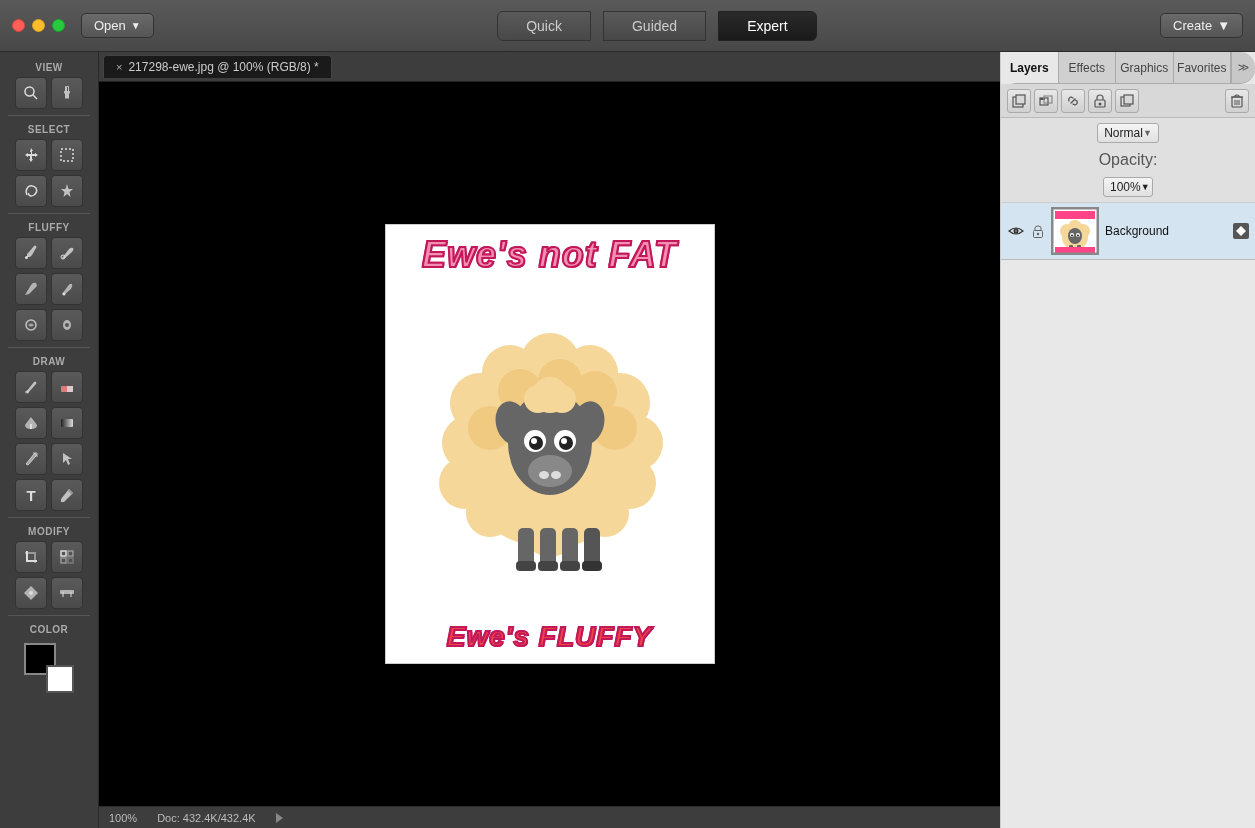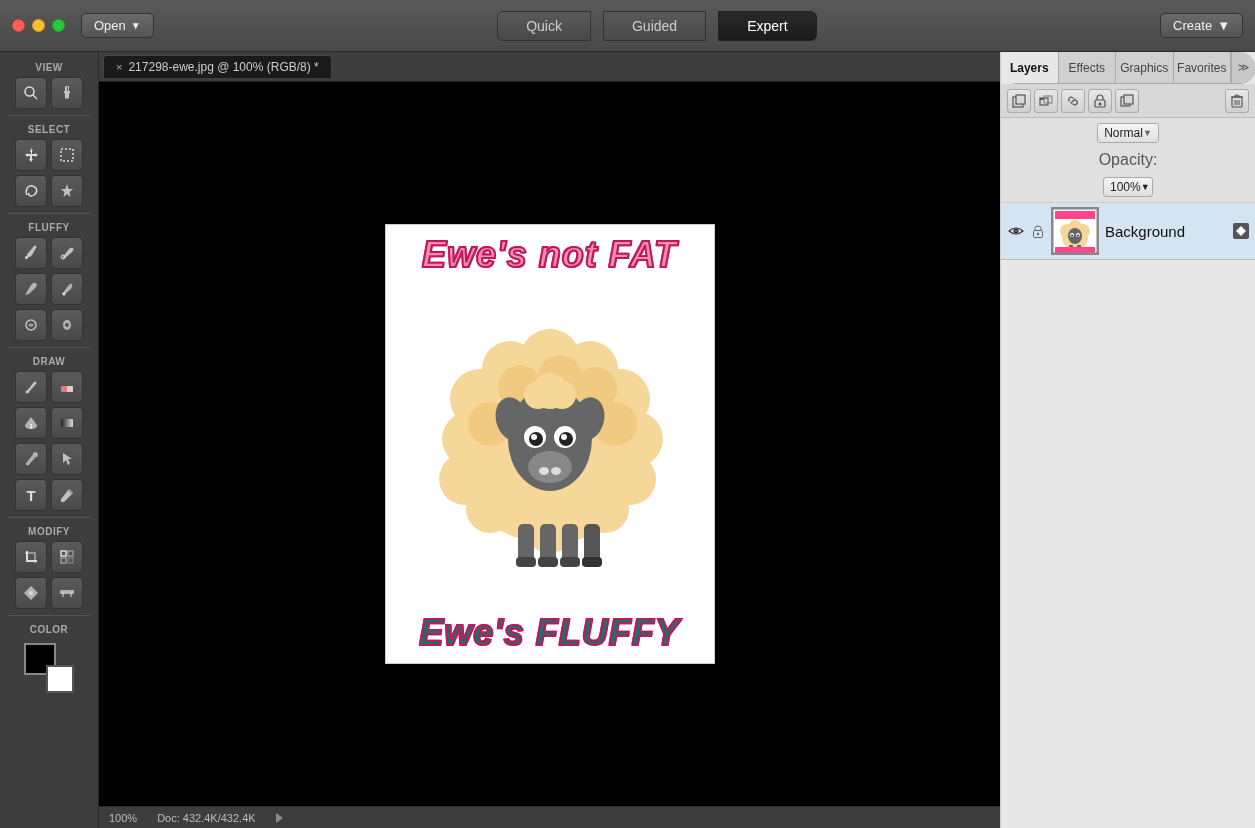--- a/index.html
+++ b/index.html
@@ -211,23 +211,23 @@
       color: #f48fb1;
       -webkit-text-stroke: 2px #c2185b;
       text-align: center;
       line-height: 1.1;
       font-style: italic;
       text-shadow: 1px 1px 0 #c2185b, -1px -1px 0 #c2185b;
       font-family: Impact, 'Arial Black', sans-serif;
       letter-spacing: 1px;
     }
     .img-bottom-text {
-      font-size: 36px;
+      font-size: 28px;
       font-weight: 900;
-      color: #0f766e;
+      color: #ef4444;
       -webkit-text-stroke: 2px #c2185b;
       text-align: center;
       line-height: 1.1;
       font-style: italic;
       text-shadow: 1px 1px 0 #c2185b, -1px -1px 0 #c2185b;
       font-family: Impact, 'Arial Black', sans-serif;
       letter-spacing: 1px;
     }
 
     
@@ -394,21 +394,21 @@
       width: 48px; height: 48px;
       border: 2px solid #888;
       flex-shrink: 0;
       overflow: hidden;
       background: #fff;
       position: relative;
     }
 
     .layer-name {
       flex: 1;
-      font-size: 15px;
+      font-size: 12px;
       color: #111;
       font-weight: 500;
     }
 
     .layer-bg-icon {
       width: 16px; height: 16px;
       background: #555;
       color: #fff;
       font-size: 9px;
       display: flex; align-items: center; justify-content: center;

